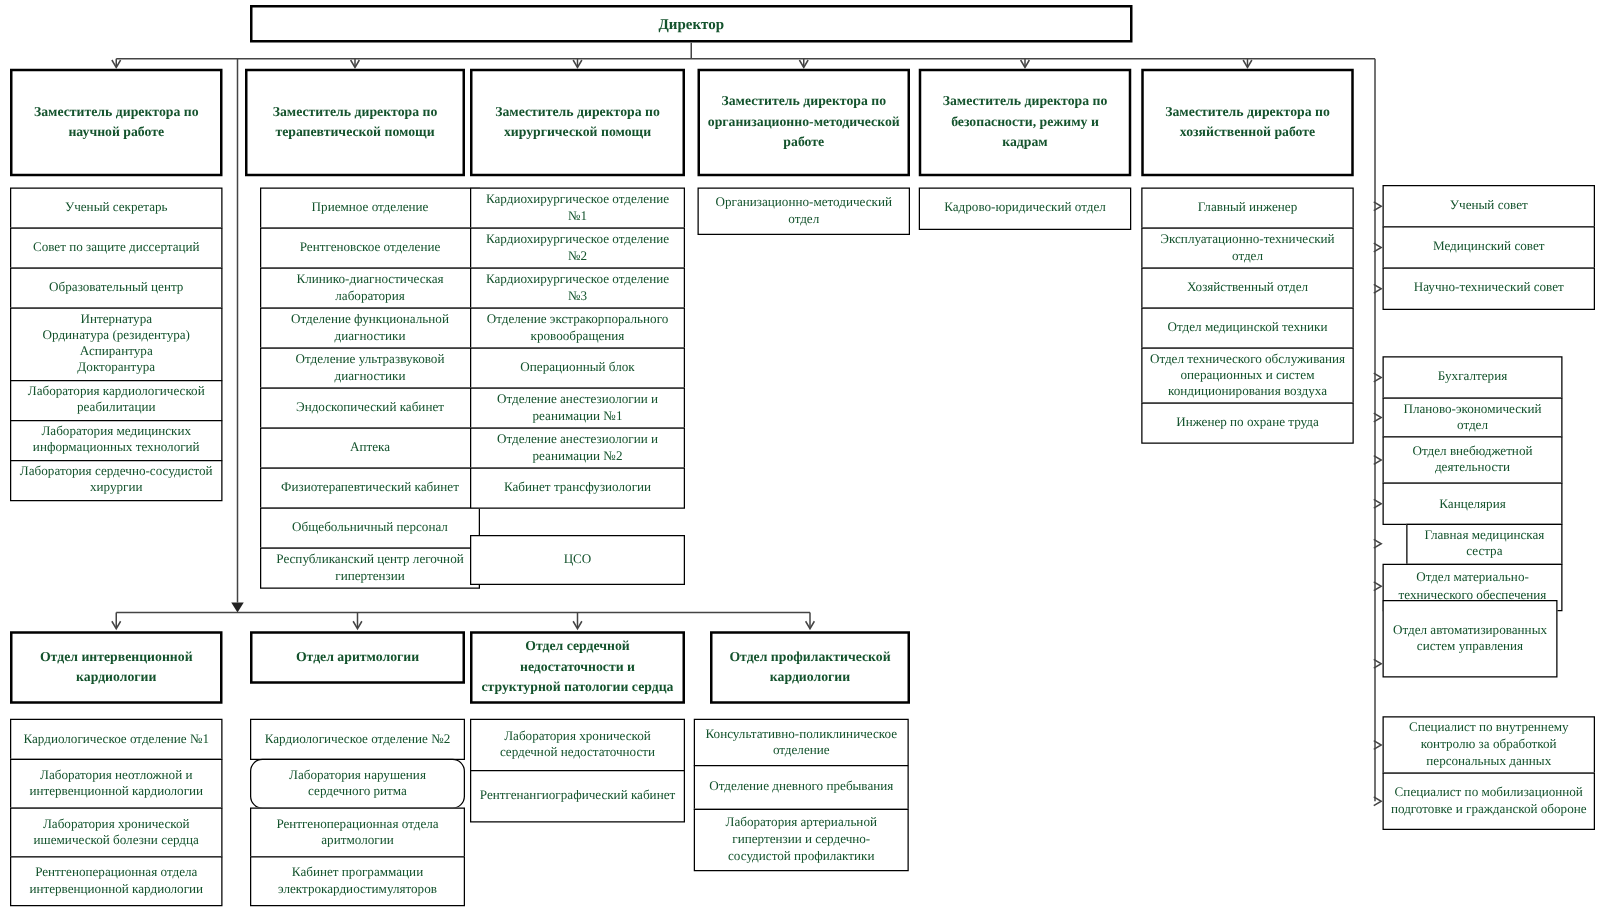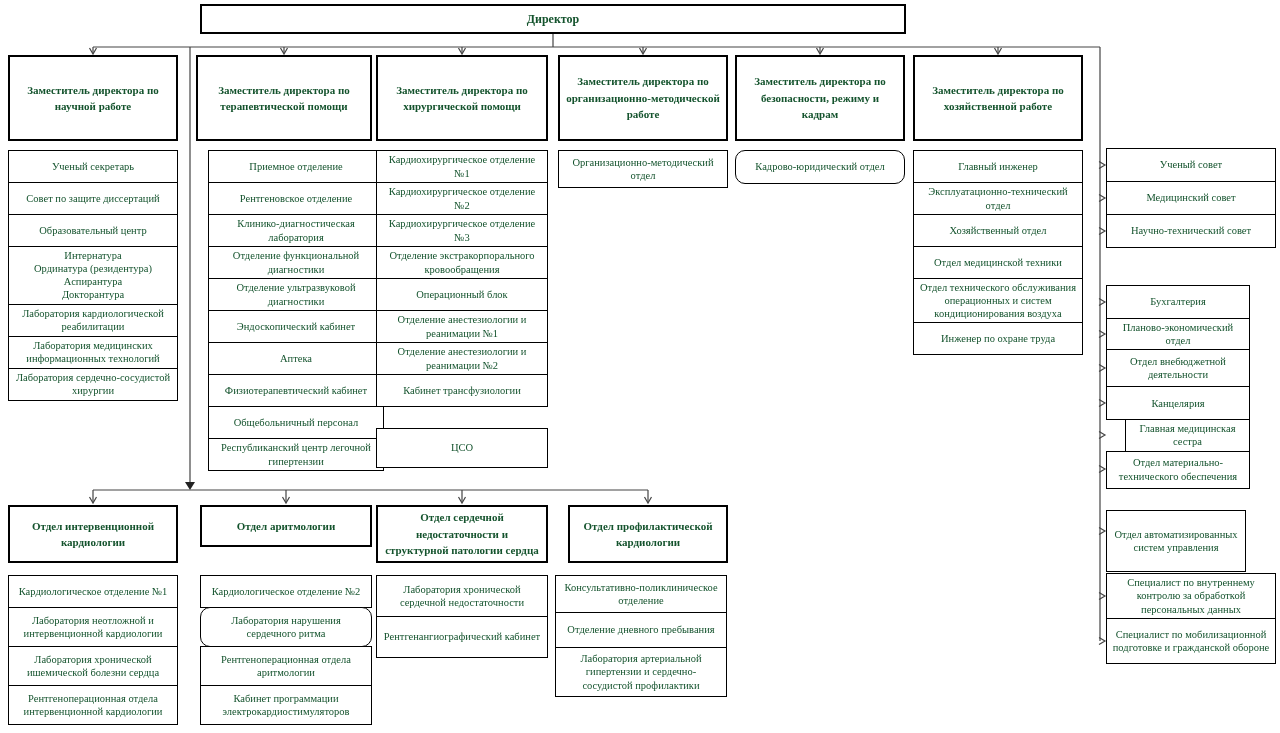--- a/index.html
+++ b/index.html
@@ -121,21 +121,21 @@
     <div class="box">Отделение анестезиологии и реанимации №2</div>
     <div class="box">Кабинет трансфузиологии</div>
     <div class="box" style="min-height:40px;margin-top:21px;">ЦСО</div>
   </div>
 
   <div class="stack" style="left:558px;top:150px;width:170px;">
     <div class="box" style="min-height:38px;">Организационно-методический отдел</div>
   </div>
 
   <div class="stack" style="left:735px;top:150px;width:170px;">
-    <div class="box" style="min-height:34px;border-radius:10px;">Кадрово-юридический отдел</div>
+    <div class="box" style="min-height:34px;">Кадрово-юридический отдел</div>
   </div>
 
   <div class="stack" style="left:913px;top:150px;width:170px;">
     <div class="box">Главный инженер</div>
     <div class="box">Эксплуатационно-технический отдел</div>
     <div class="box">Хозяйственный отдел</div>
     <div class="box">Отдел медицинской техники</div>
     <div class="box">Отдел технического обслуживания операционных и систем кондиционирования воздуха</div>
     <div class="box">Инженер по охране труда</div>
   </div>
@@ -148,21 +148,21 @@
 
   <div class="stack" style="left:1106px;top:285px;width:144px;">
     <div class="box" style="min-height:34px;">Бухгалтерия</div>
     <div class="box" style="min-height:32px;">Планово-экономический отдел</div>
     <div class="box" style="min-height:38px;">Отдел внебюджетной деятельности</div>
     <div class="box" style="min-height:34px;">Канцелярия</div>
     <div class="box" style="min-height:32px;margin-left:19px;">Главная медицинская сестра</div>
     <div class="box" style="min-height:38px;">Отдел материально-технического обеспечения</div>
   </div>
 
-  <div class="stack" style="left:1106px;top:510px;width:140px;border-radius:24px;">
+  <div class="stack" style="left:1106px;top:480px;width:140px;border-radius:24px;">
     <div class="box" style="min-height:62px;">Отдел автоматизированных систем управления</div>
   </div>
 
   <div class="stack" style="left:1106px;top:573px;width:170px;">
     <div class="box" style="min-height:46px;">Специалист по внутреннему контролю за обработкой персональных данных</div>
     <div class="box" style="min-height:46px;">Специалист по мобилизационной подготовке и гражданской обороне</div>
   </div>
 
   <div class="box head abs" style="left:8px;top:505px;width:170px;height:58px;">Отдел интервенционной кардиологии</div>
   <div class="box head abs" style="left:200px;top:505px;width:172px;height:42px;">Отдел аритмологии</div>

